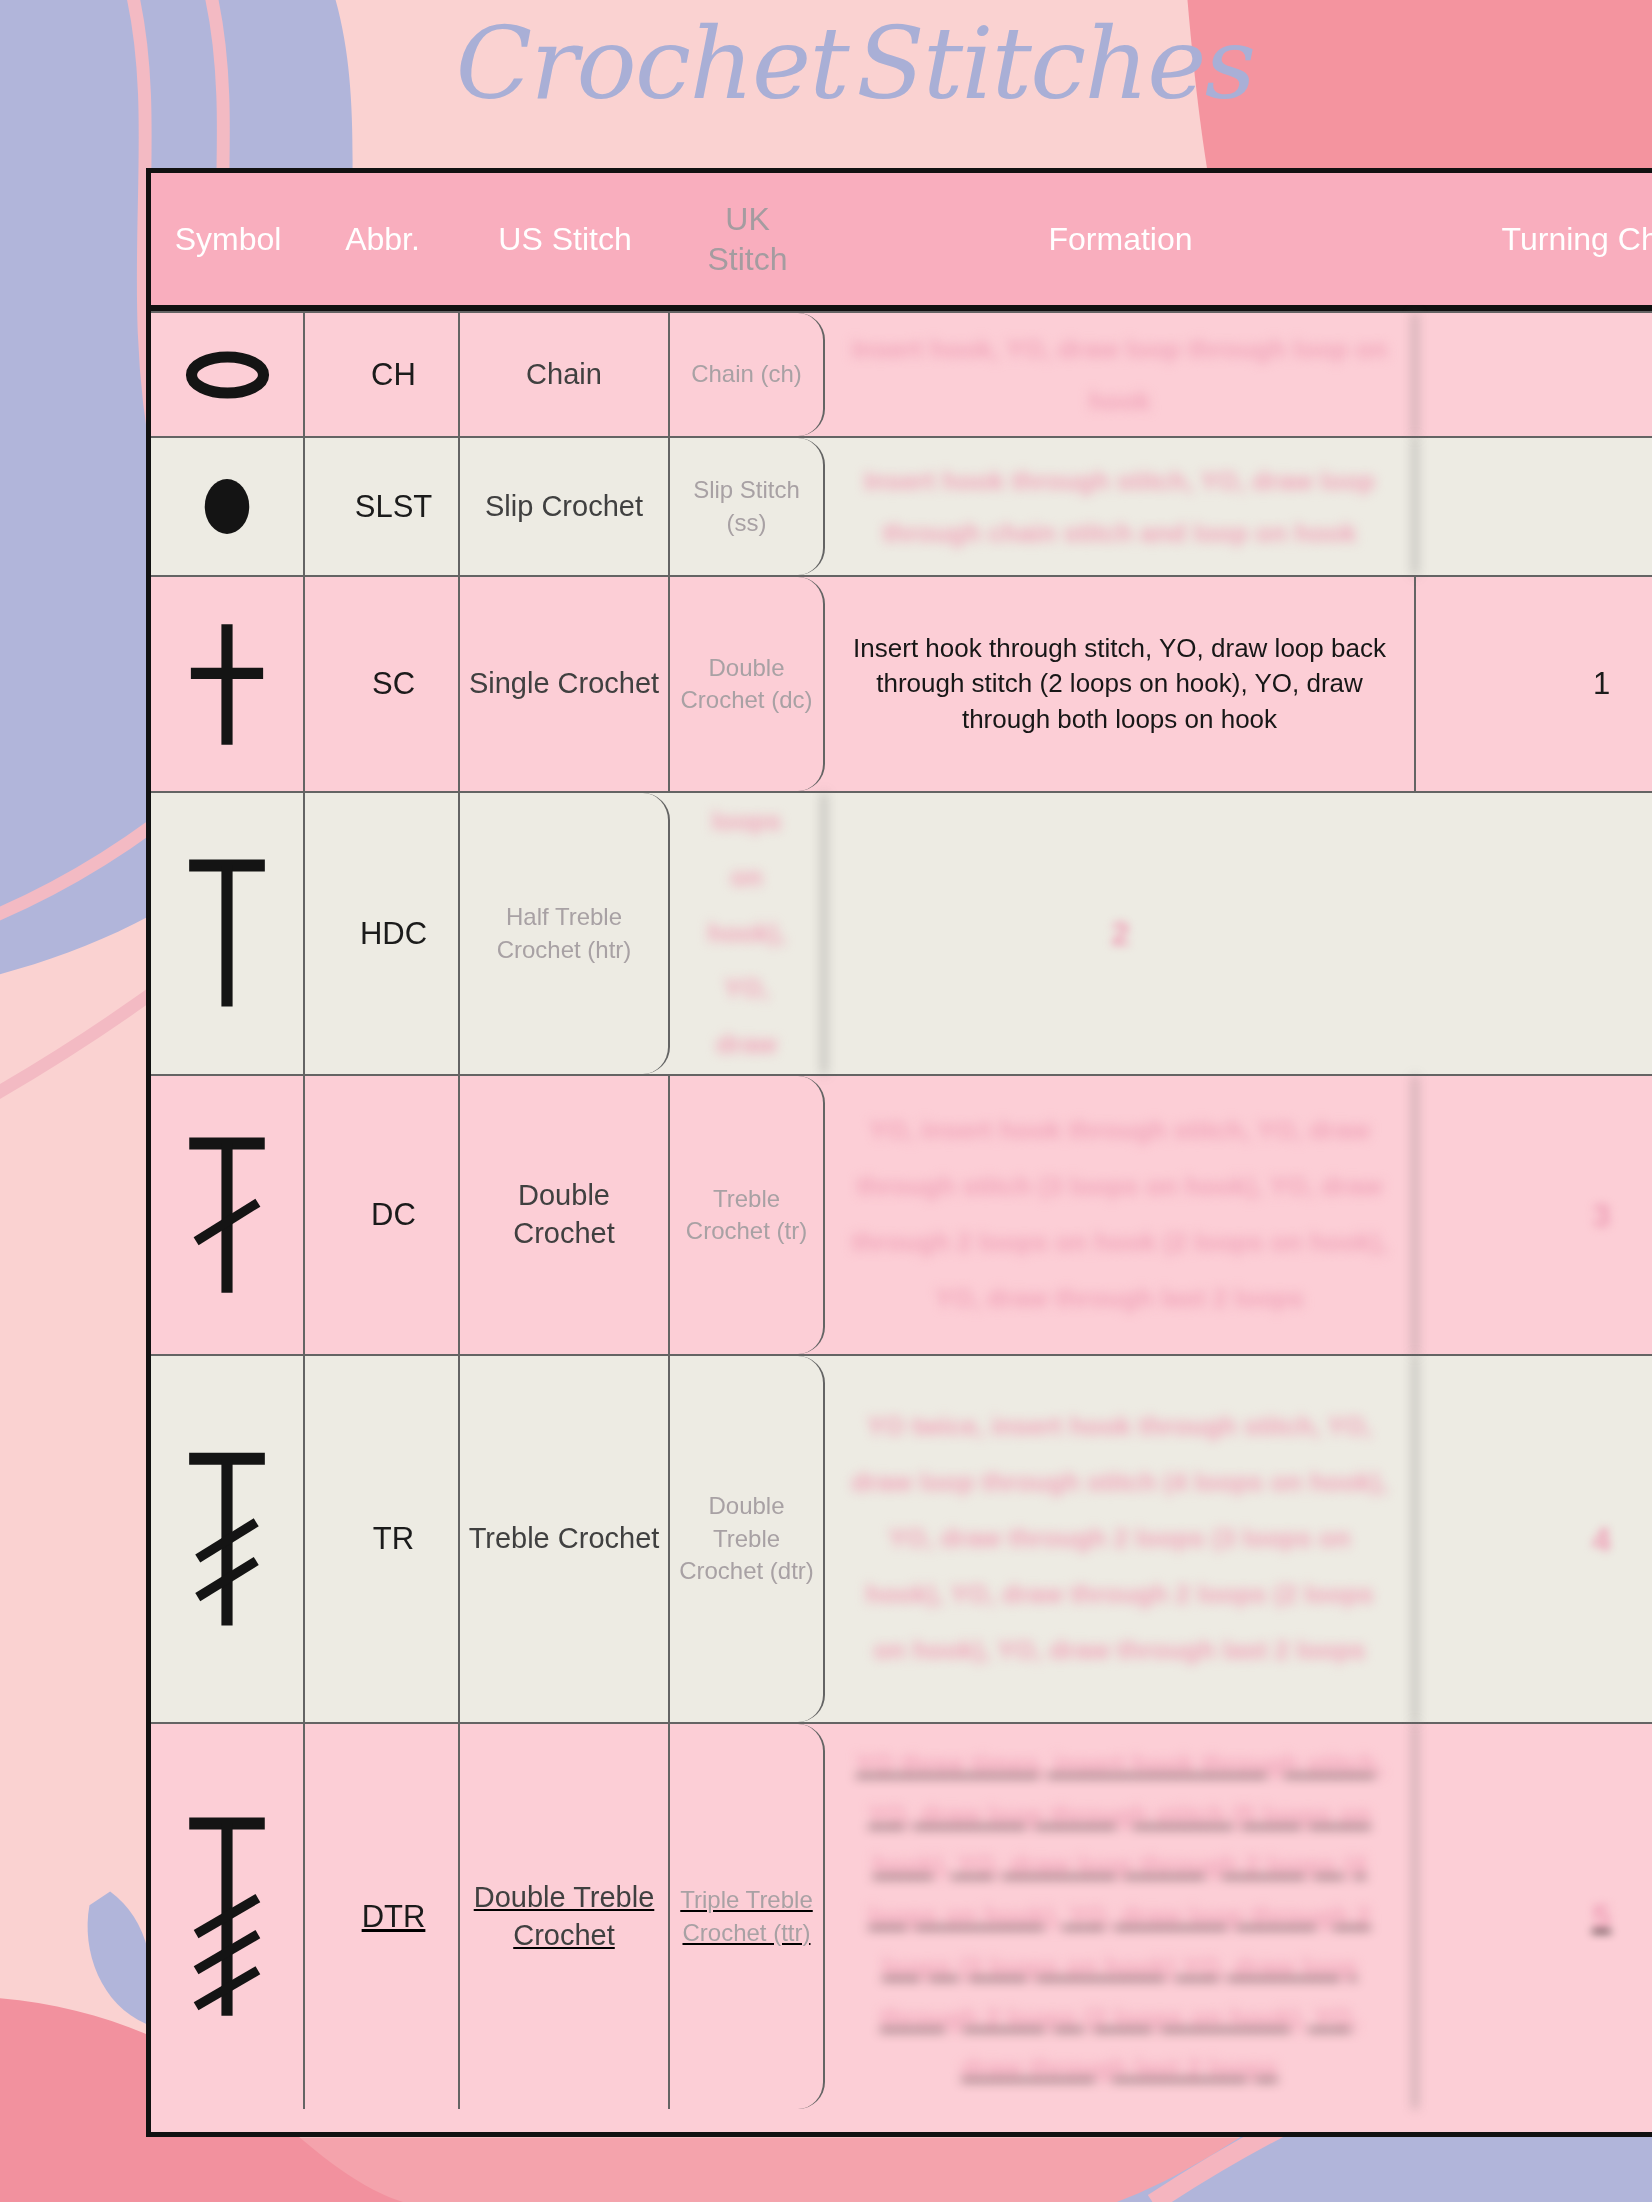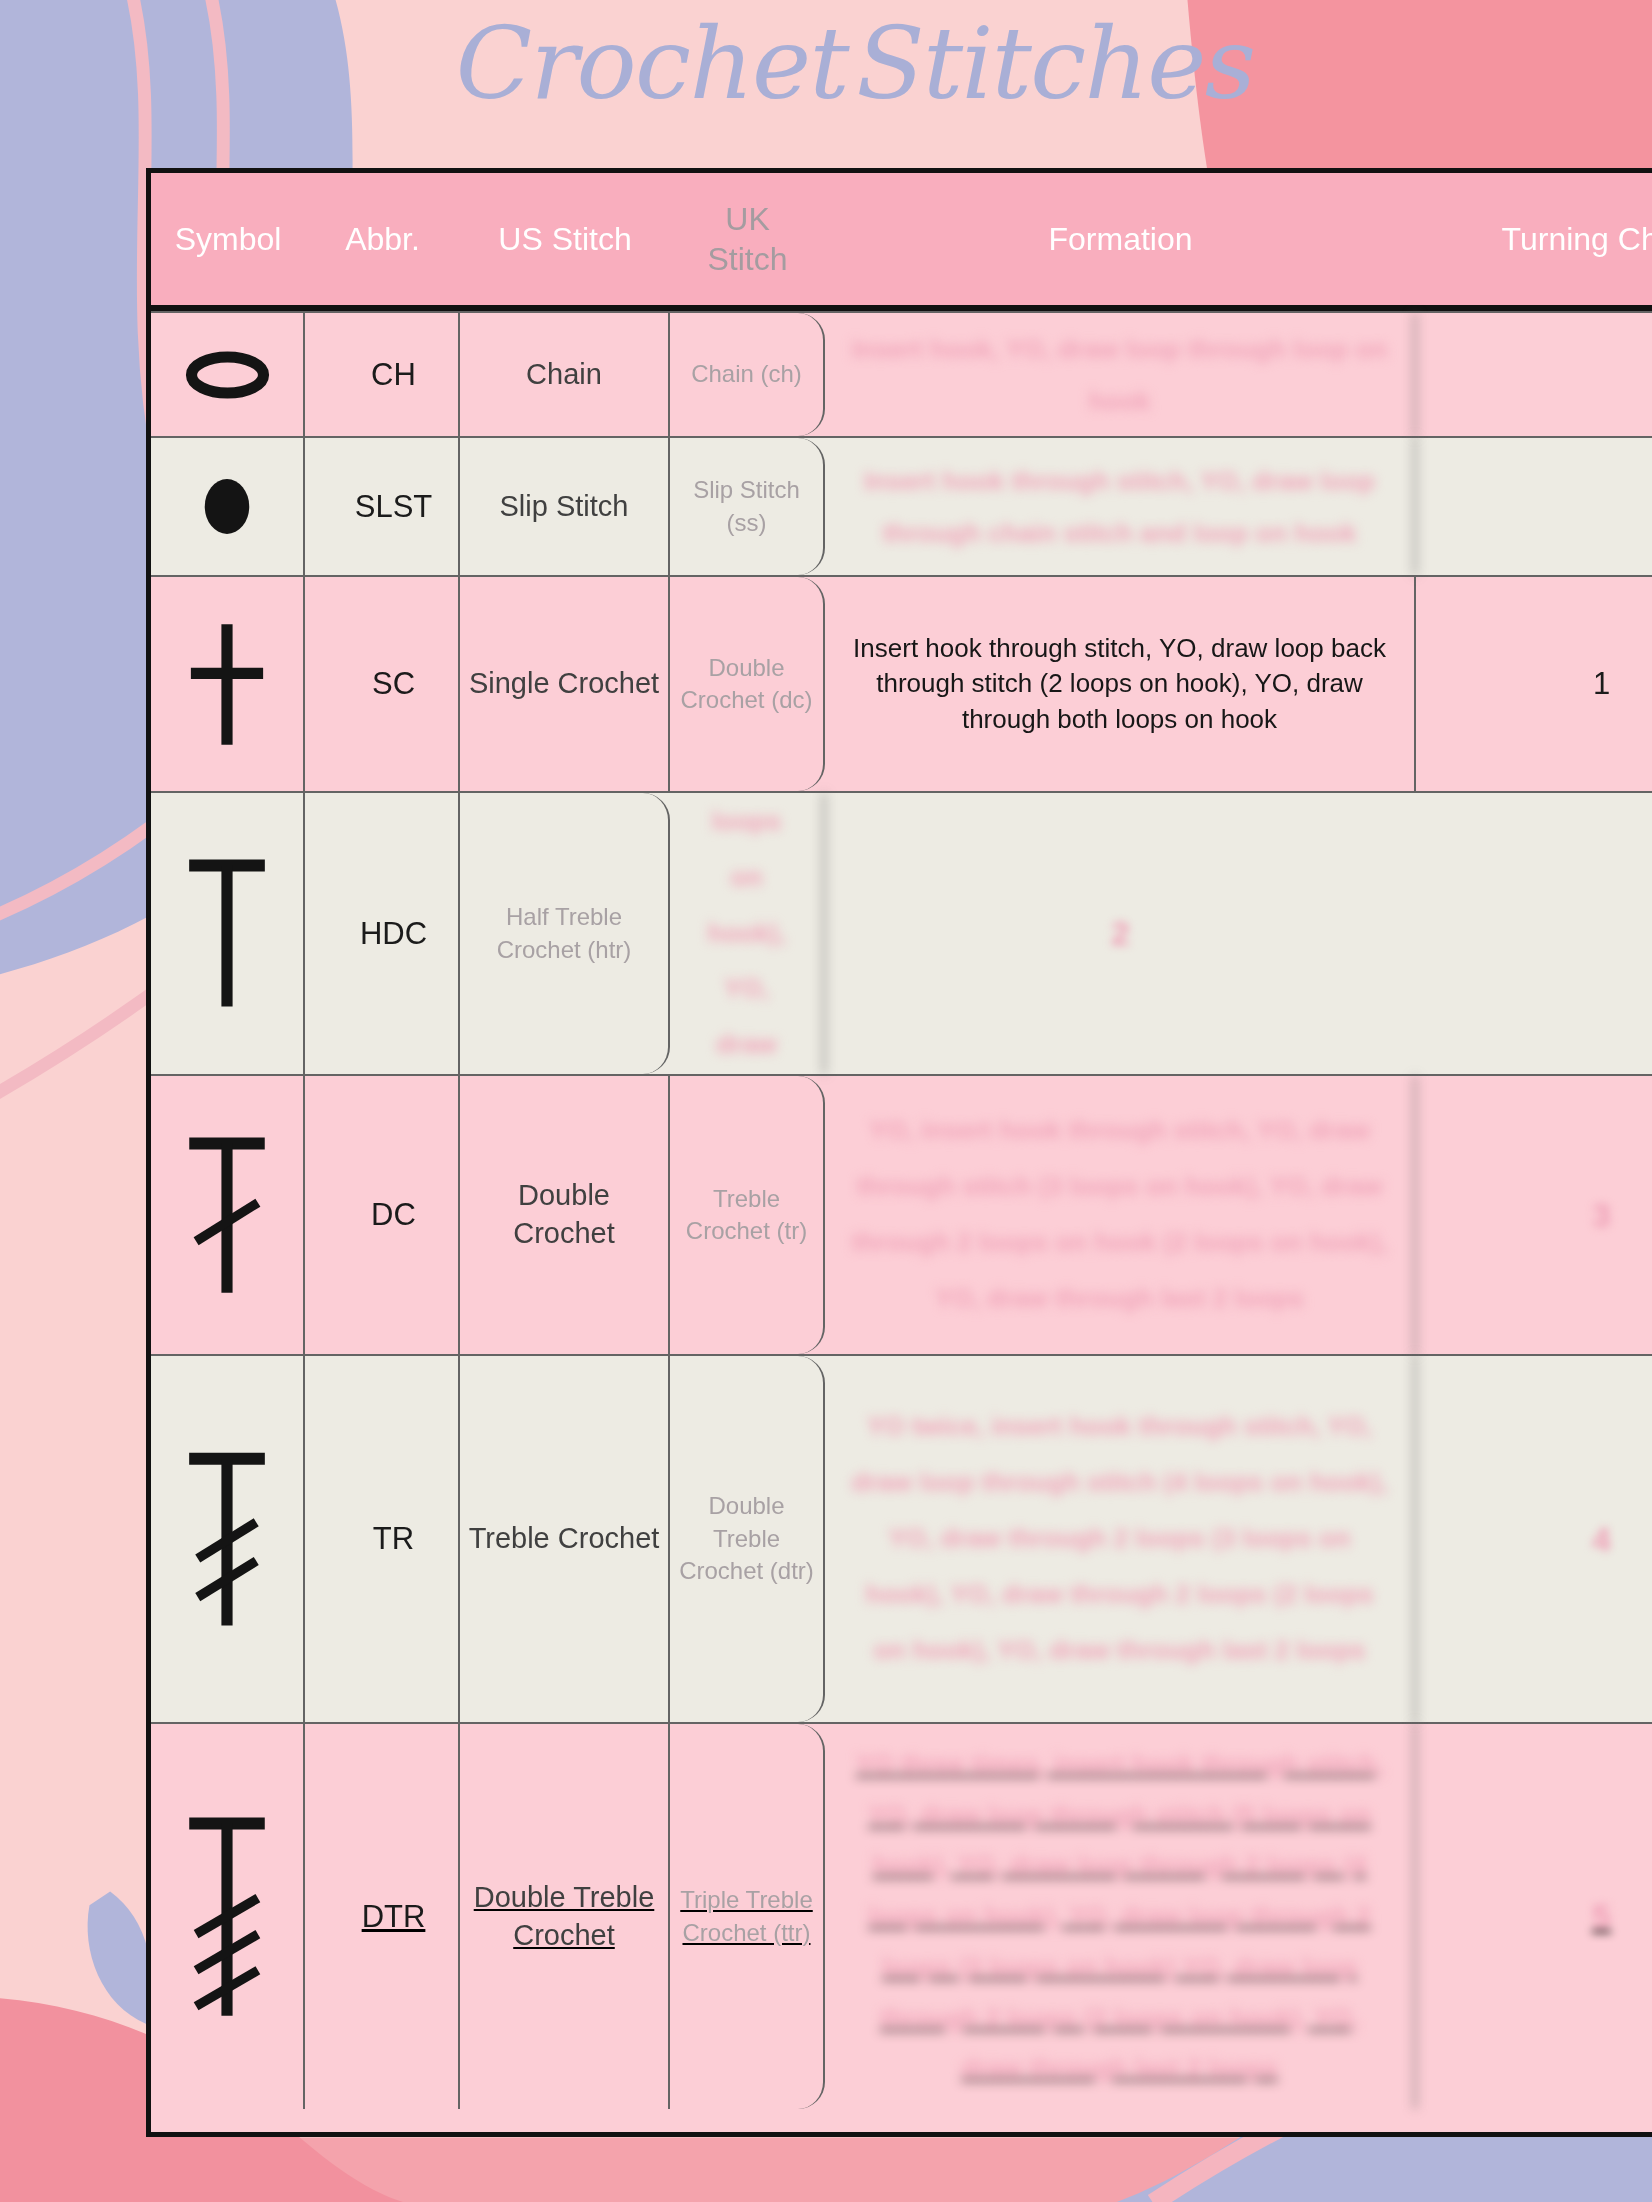--- a/index.html
+++ b/index.html
@@ -102,21 +102,21 @@
       <div class="cell last turn"></div>
     </div>
 
     <div class="row r2 creamrow">
       <div class="cell sym">
         <svg width="60" height="77" viewBox="0 0 70 90">
             <ellipse cx="35" cy="45" rx="26" ry="32" fill="#141414"></ellipse>
           </svg>
       </div>
       <div class="cell abbr">SLST</div>
-      <div class="cell us">Slip Stitch</div>
+      <div class="cell us">Slip Crochet</div>
       <div class="cell uk">Slip Stitch (ss)</div>
       <div class="cell formation blur-text">Insert hook through stitch, YO, draw loop through chain stitch and loop on hook</div>
       <div class="cell last turn"></div>
     </div>
 
     <div class="row r3 pinkrow">
       <div class="cell sym">
         <svg width="86" height="129" viewBox="0 0 100 150">
           <line x1="50" y1="5" x2="50" y2="145" stroke="#141414" stroke-width="13"></line>
           <line x1="8" y1="62" x2="92" y2="62" stroke="#141414" stroke-width="13"></line>

